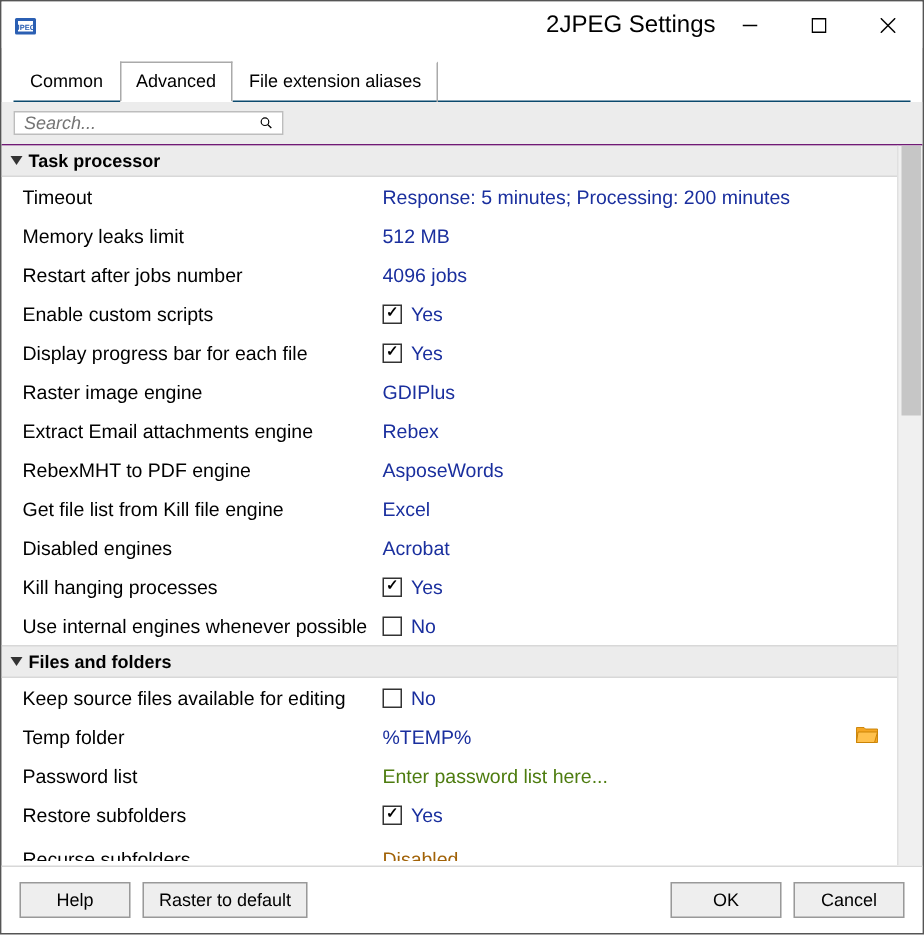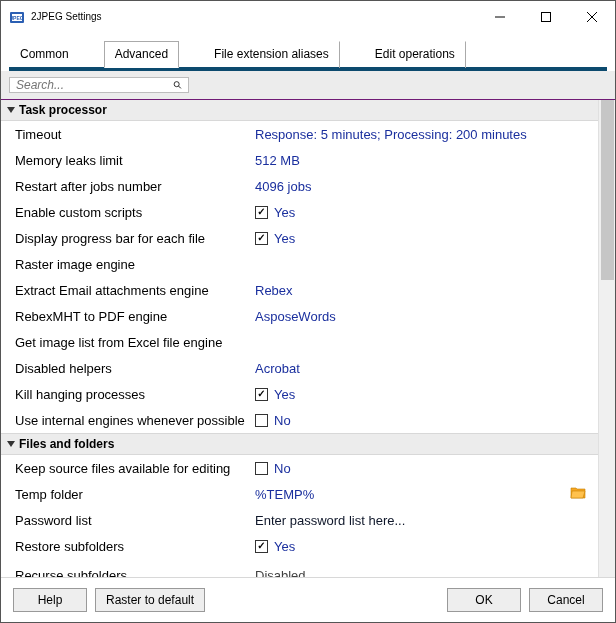--- a/index.html
+++ b/index.html
@@ -19,37 +19,36 @@
     align-items: center;
     height: 31px;
     padding: 0 0 0 8px;
     background: #fff;
   }
   .titlebar .app-icon {
     width: 16px; height: 16px;
     display: inline-flex; align-items: center; justify-content: center;
     margin-right: 6px;
   }
-  .titlebar .title { flex: 1; font-size: 10px; }
+  .titlebar .title { flex: 1; font-size: 16px; text-align: right; }
   .winbtns { display: flex; }
   .winbtn {
     width: 46px; height: 30px;
     display: flex; align-items: center; justify-content: center;
     font-size: 10px;
     color: #000;
   }
   .winbtn svg { stroke: #000; }
   .tabs-outer {
     padding: 8px 8px 0 8px;
   }
   .tabs {
     display: flex;
-    border-bottom: 4px solid #0c4a6e;
+    border-bottom: 1px solid #0c4a6e;
     position: relative;
-    gap: 24px;
   }
   .tab {
     padding: 5px 10px 6px 10px;
     border: 1px solid transparent;
     border-bottom: none;
     position: relative;
     top: 1px;
     cursor: default;
     font-size: 12px;
   }
@@ -127,22 +126,22 @@
     overflow: hidden;
   }
   .row .value {
     flex: 1;
     color: #1a2f9e;
     display: flex;
     align-items: center;
     gap: 6px;
     white-space: nowrap;
   }
-  .row.placeholder .value { color: #0f172a; }
-  .row.disabled .value { color: #404040; }
+  .row.placeholder .value { color: #4d7c0f; }
+  .row.disabled .value { color: #a16207; }
   .row.cutoff { height: 18px; overflow:hidden; }
   .row.cutoff .label, .row.cutoff .value { transform: translateY(-3px); margin-top: 20px; }
   .cb {
     width: 13px; height: 13px;
     border: 1px solid #333;
     display: inline-flex; align-items:center; justify-content:center;
     background:#fff;
     font-size: 10px; line-height: 1;
   }
   .cb.checked::after { content:"✓"; font-weight:bold; color:#000; }
@@ -214,21 +213,20 @@
         </svg>
     </div>
   </div>
 </div>
 
 <div class="tabs-outer">
   <div class="tabs">
     <div class="tab">Common</div>
     <div class="tab active">Advanced</div>
     <div class="tab sep">File extension aliases</div>
-    <div class="tab sep">Edit operations</div>
   </div>
 </div>
 
 <div class="searchbar-wrap">
   <div class="searchbar">
     <input placeholder="Search..." style="">
     <svg class="icon" viewBox="0 0 16 16">
       <circle cx="6.5" cy="6.5" r="4.5" fill="none" stroke="#000" stroke-width="1.4"></circle>
       <line x1="10" y1="10" x2="14" y2="14" stroke="#000" stroke-width="1.6"></line>
     </svg>
@@ -264,34 +262,36 @@
     </div>
     <div class="row">
       <span class="label">Display progress bar for each file</span>
       <span class="value">
         <span class="cb checked"></span>
         <span>Yes</span>
       </span>
     </div>
     <div class="row">
       <span class="label">Raster image engine</span>
+      <span class="value">GDIPlus</span>
     </div>
     <div class="row">
       <span class="label">Extract Email attachments engine</span>
       <span class="value">Rebex</span>
     </div>
     <div class="row">
       <span class="label">RebexMHT to PDF engine</span>
       <span class="value">AsposeWords</span>
     </div>
     <div class="row">
-      <span class="label">Get image list from Excel file engine</span>
-    </div>
-    <div class="row">
-      <span class="label">Disabled helpers</span>
+      <span class="label">Get file list from Kill file engine</span>
+      <span class="value">Excel</span>
+    </div>
+    <div class="row">
+      <span class="label">Disabled engines</span>
       <span class="value">Acrobat</span>
     </div>
     <div class="row">
       <span class="label">Kill hanging processes</span>
       <span class="value">
         <span class="cb checked"></span>
         <span>Yes</span>
       </span>
     </div>
     <div class="row">

